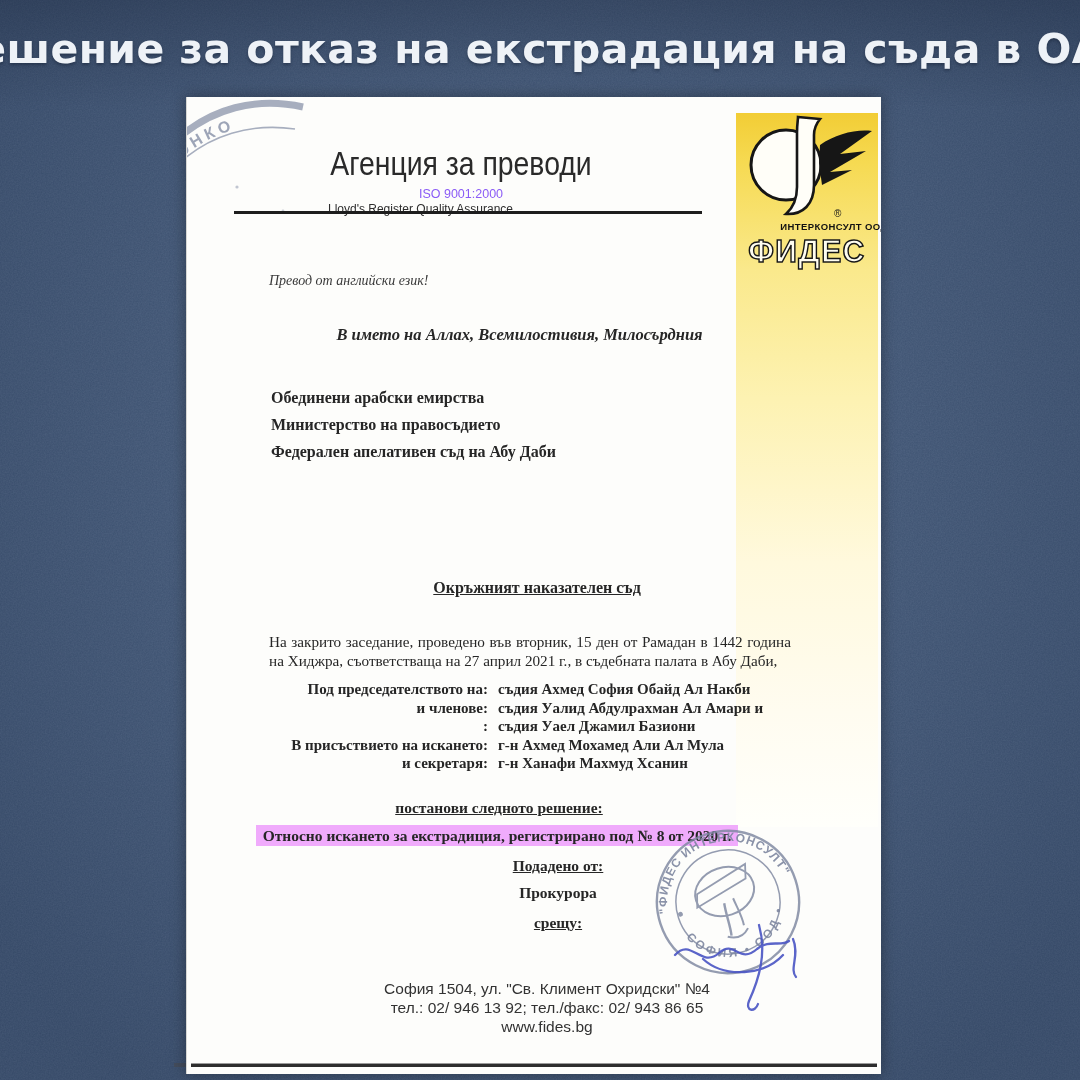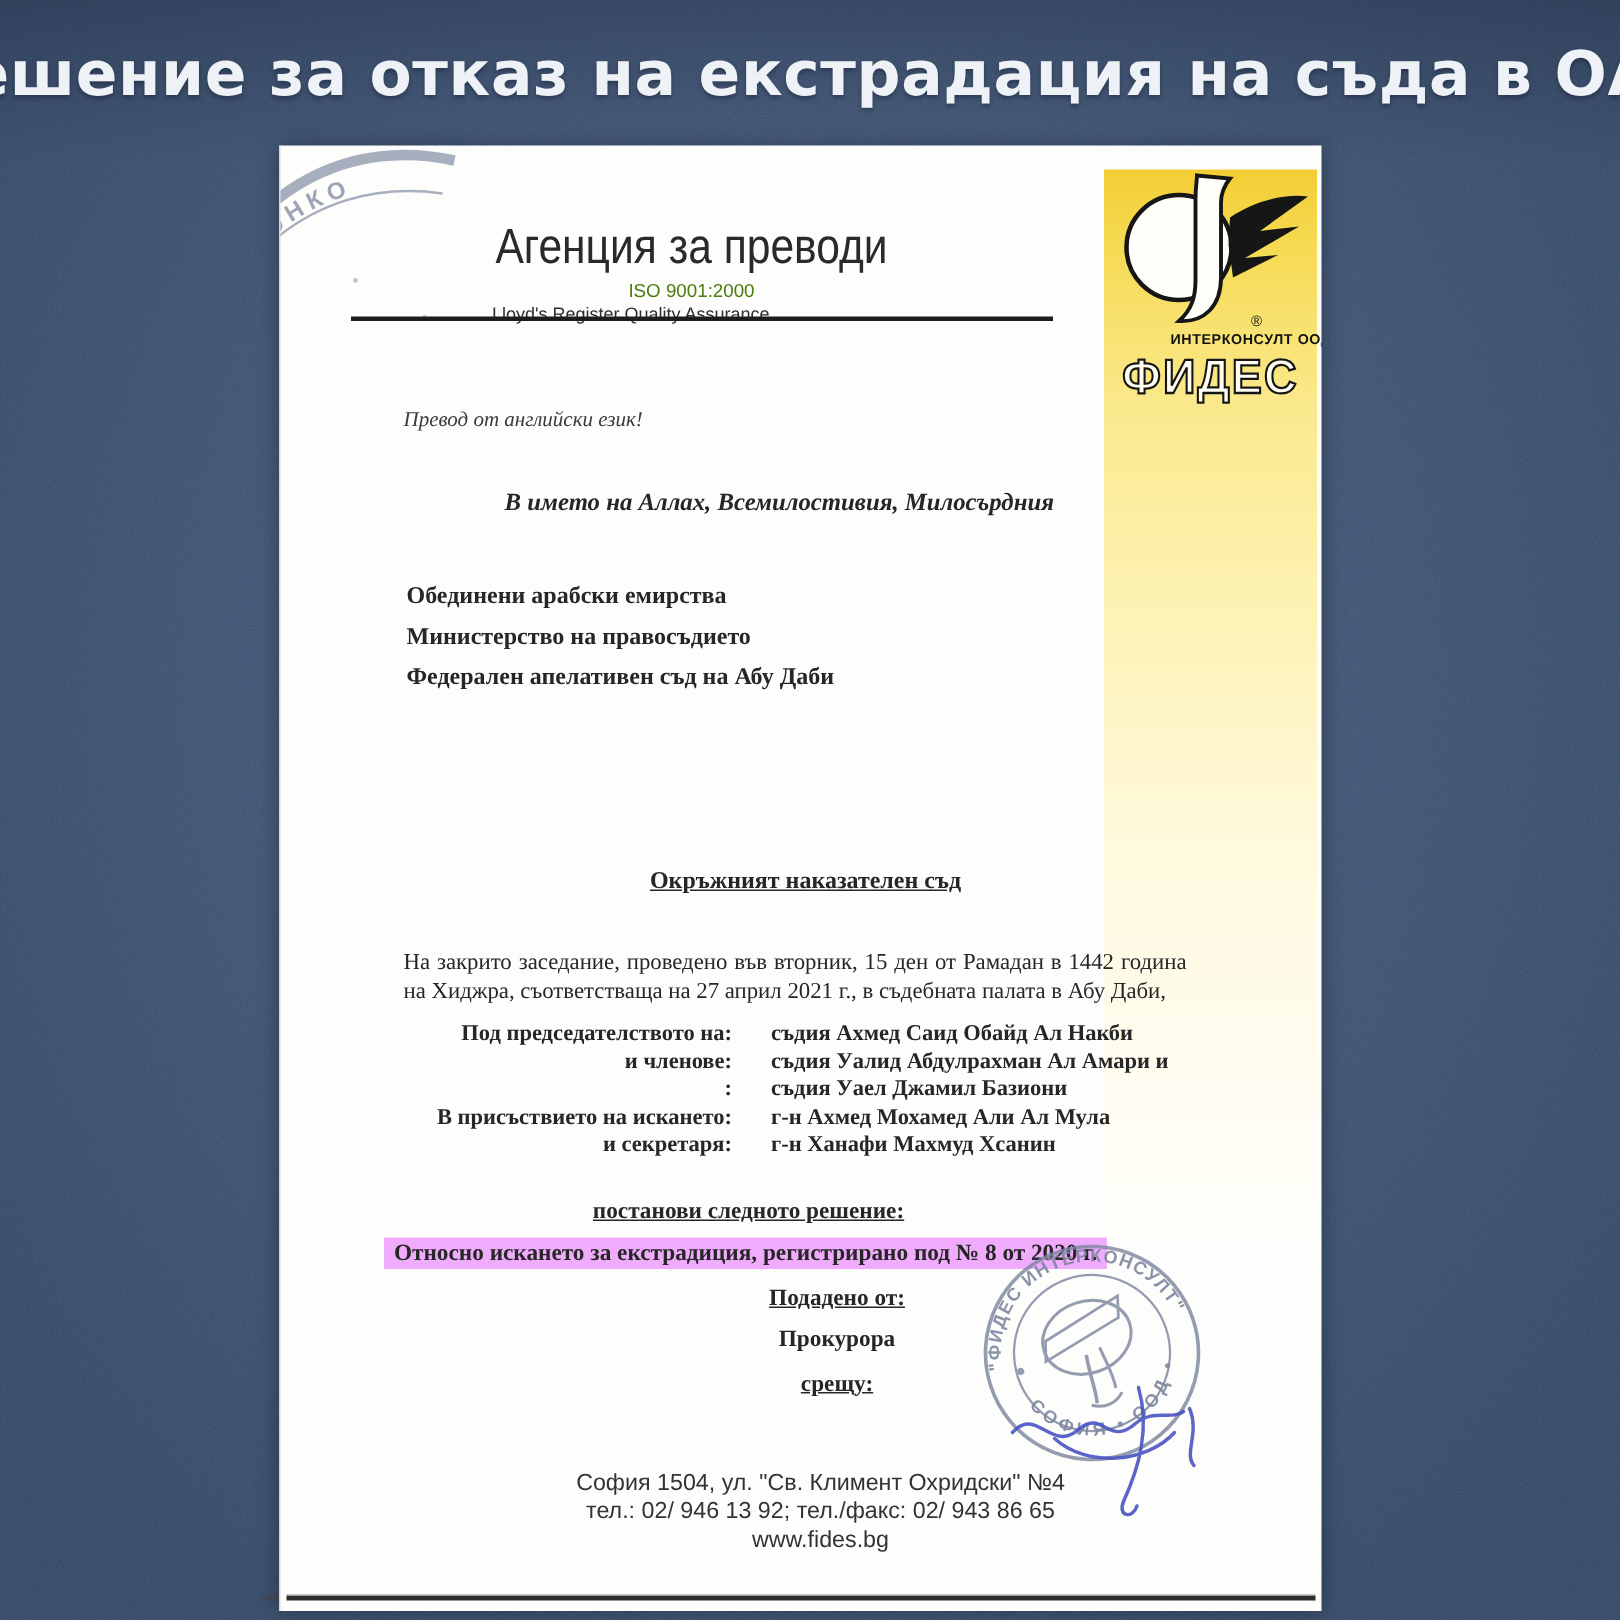--- a/index.html
+++ b/index.html
@@ -16,42 +16,42 @@
              font-size:41px;letter-spacing:.4px;color:#eef2f7;
              text-shadow:0 2px 3px rgba(10,18,34,.35);white-space:nowrap;}
   .page{position:absolute;left:186px;top:97px;width:694px;height:977px;
         background:#fdfdfb;overflow:hidden;box-shadow:0 0 14px rgba(0,0,0,.35);
         border-left:1px solid #d7d7d4;color:#262626;}
   .abs{position:absolute;}
   .ctr{text-align:center;}
   .agency-title{left:0;top:48px;width:548px;font-family:"Liberation Sans",sans-serif;
     font-size:33px;color:#2a2a2a;transform:scaleX(.86);transform-origin:50% 50%;}
   .iso-line{left:0;top:90px;width:548px;font-family:"Liberation Sans",sans-serif;
-    font-size:12.5px;color:#4d7c0f;}
+    font-size:12.5px;color:#8b5cf6;}
   .quality-line{left:0;top:105px;width:467px;font-family:Liberation Sans, sans-serif;
     font-size:12px;color:#2e2e2e;}
   .divider{left:47px;top:114px;width:468px;height:3px;background:#1d1d1d;}
   .logo-column{left:549px;top:16px;width:142px;height:714px;
     background:linear-gradient(180deg,#f2cd35 0%,#f6da52 7%,#fae98c 22%,
                #fdf2b2 40%,#fff9dd 63%,#fffcf0 84%,#fffffb 100%);}
   .logo-company{position:absolute;left:0;top:108px;width:142px;text-align:center;
     font-family:"Liberation Sans",sans-serif;font-weight:bold;font-size:9.5px;
     letter-spacing:.4px;color:#111;padding-left:27px;}
   .note-italic{left:82px;top:176px;font-style:italic;font-size:14px;color:#3a3a3a;text-align:right;}
   .invocation{left:60px;top:228px;width:545px;font-size:16.5px;
     font-weight:bold;font-style:italic;}
   .org-block{left:84px;top:287px;font-size:16px;font-weight:bold;line-height:27px;}
   .royal-block{left:40px;top:399px;width:560px;font-size:16px;font-weight:bold;
     line-height:28px;}
   .court-heading{left:60px;top:482px;width:580px;font-size:16px;font-weight:bold;
     text-decoration:underline;}
   .session-par{left:82px;top:535px;width:522px;font-size:15.2px;line-height:19px;
     text-align:justify;}
   .panel-grid{left:0;top:583px;width:660px;display:grid;
-    grid-template-columns:301px 290px;column-gap:26px;
+    grid-template-columns:301px 290px;column-gap:10px;
     font-size:15px;font-weight:bold;line-height:18.5px;}
   .panel-grid .lbl{text-align:right;}
   .panel-grid .val{text-align:left;}
   .ruling-heading{left:32px;top:702px;width:560px;font-size:15.5px;font-weight:bold;
     text-decoration:underline;}
   .case-highlight{left:69px;top:728px;width:482px;height:21px;background:#f0abfc;
     font-size:15.5px;font-weight:bold;line-height:21px;text-align:center;}
   .sub-label{left:91px;top:760px;width:560px;font-size:15.5px;font-weight:bold;
     text-decoration:underline;}
   .sub-value{left:91px;top:787px;width:560px;font-size:15.5px;font-weight:bold;}
@@ -129,21 +129,21 @@
       <div>Федерален апелативен съд на Абу Даби</div>
     </div>
 
 
     <div class="abs court-heading ctr">Окръжният наказателен съд</div>
 
     <div class="abs session-par">На закрито заседание, проведено във вторник, 15 ден от Рамадан в 1442 година на Хиджра, съответстваща на 27 април 2021 г., в съдебната палата в Абу Даби,</div>
 
     <div class="abs panel-grid">
       <span class="lbl">Под председателството на:</span>
-      <span class="val">съдия Ахмед Саид Обайд Ал Накби</span>
+      <span class="val">съдия Ахмед София Обайд Ал Накби</span>
       <span class="lbl">и членове:</span>
       <span class="val">съдия Уалид Абдулрахман Ал Амари и</span>
       <span class="lbl">:</span>
       <span class="val">съдия Уаел Джамил Базиони</span>
       <span class="lbl">В присъствието на искането:</span>
       <span class="val">г-н Ахмед Мохамед Али Ал Мула</span>
       <span class="lbl">и секретаря:</span>
       <span class="val">г-н Ханафи Махмуд Хсанин</span>
     </div>
 

